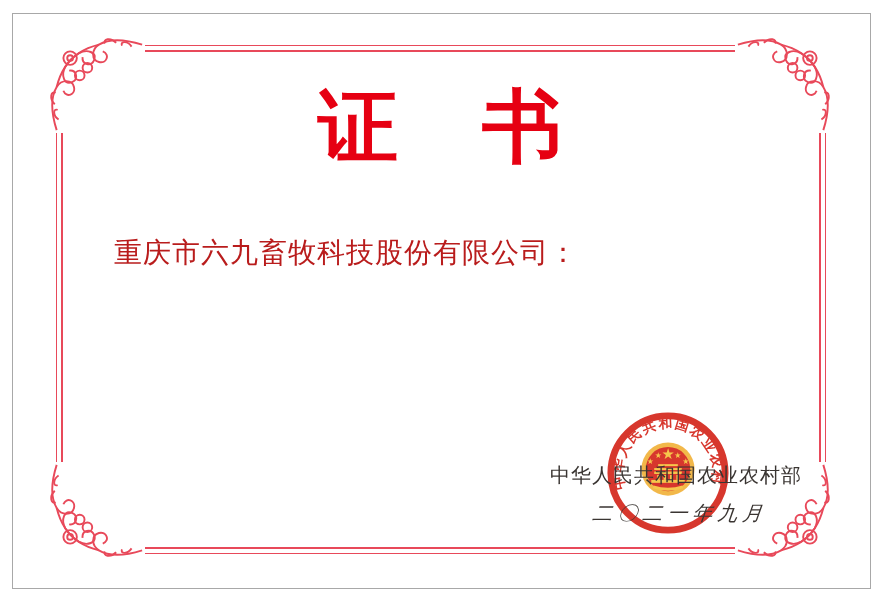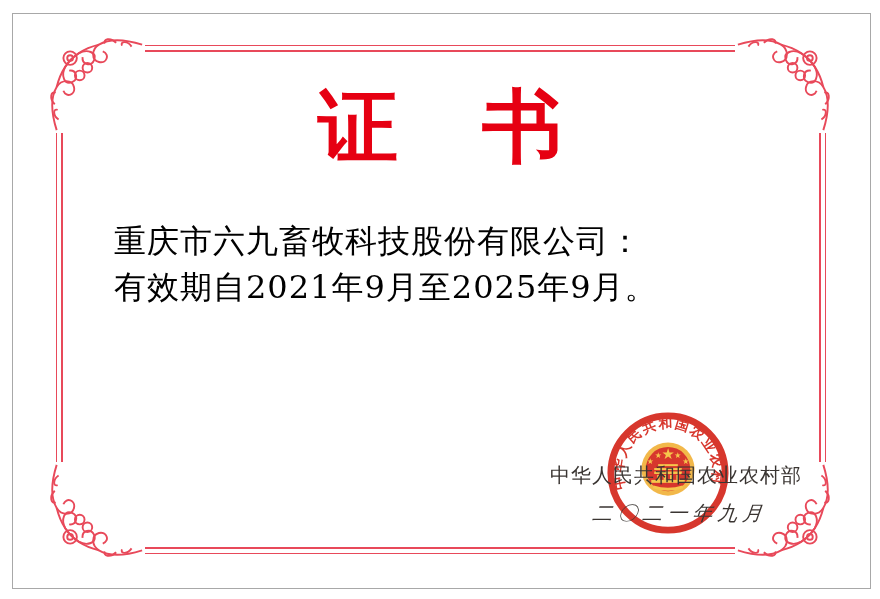--- a/index.html
+++ b/index.html
@@ -31,22 +31,22 @@
   .corner.bl { left:49px;  bottom:41px; transform:scaleY(-1); }
   .corner.br { right:49px; bottom:41px; transform:rotate(180deg); }
 
   .title {
     position:absolute; top:86px; left:0; right:0;
     display:flex; justify-content:center; gap:84px;
     color:#e60012; font-size:80px; line-height:1; font-weight:bold;
     font-family:"DejaVu Serif", serif;
   }
   .body-text {
-    position:absolute; left:114px; top:218px; width:664px;
-    color:#000000; font-size:32px; line-height:46px; letter-spacing:1px;
+    position:absolute; left:114px; top:230px; width:664px;
+    color:#b91c1c; font-size:28px; line-height:46px; letter-spacing:1px;
   }
   .body-text p { margin:0; }
   .body-text p.first-body { margin-top:4px; text-indent:2em; }
 
   .signature {
     position:absolute; left:550px; top:462px; width:260px;
     color:#3a3532; font-size:20px; z-index:3;
   }
   .signature .issuer { letter-spacing:1px; white-space:nowrap; }
   .signature .date {
@@ -144,21 +144,20 @@
     </svg>
   </div>
 
   <div class="title">
     <span>证</span>
     <span>书</span>
   </div>
 
   <div class="body-text">
     <p>重庆市六九畜牧科技股份有限公司：</p>
-    <p>有效期自2021年9月至2025年9月。</p>
   </div>
 
   <div class="seal">
     <svg viewBox="0 0 130 130">
 
       <circle cx="65" cy="65" r="58" fill="none" stroke="#d5281e" stroke-width="7"></circle>
 
       <defs>
         <path id="sealArc" d="M 21.8,80.7 A 46,46 0 1 1 108.2,80.7" fill="none"></path>
       </defs>

